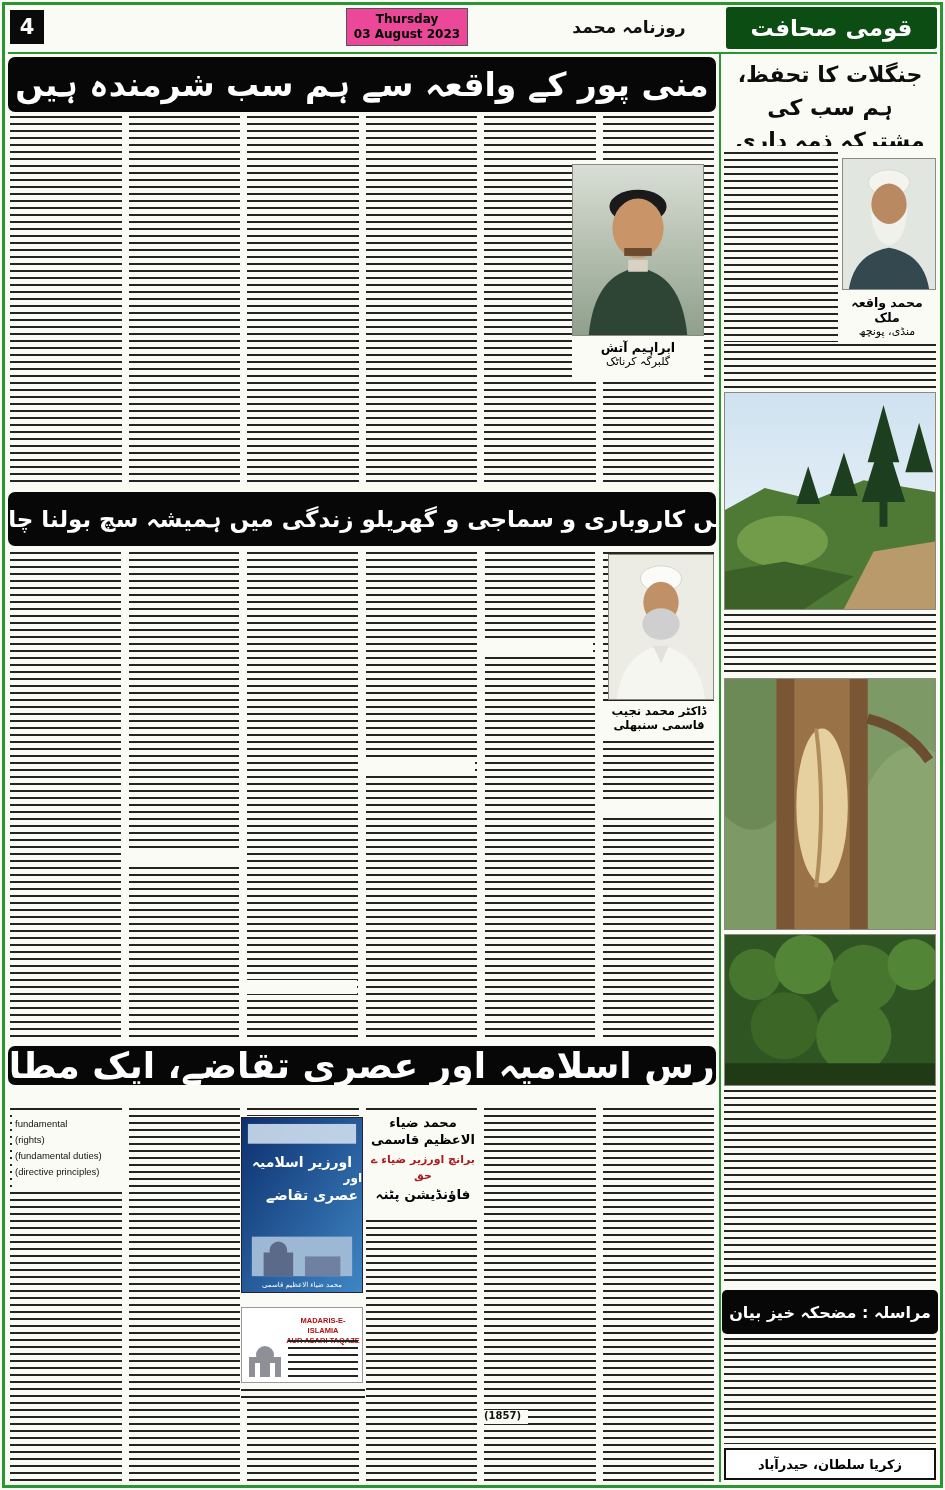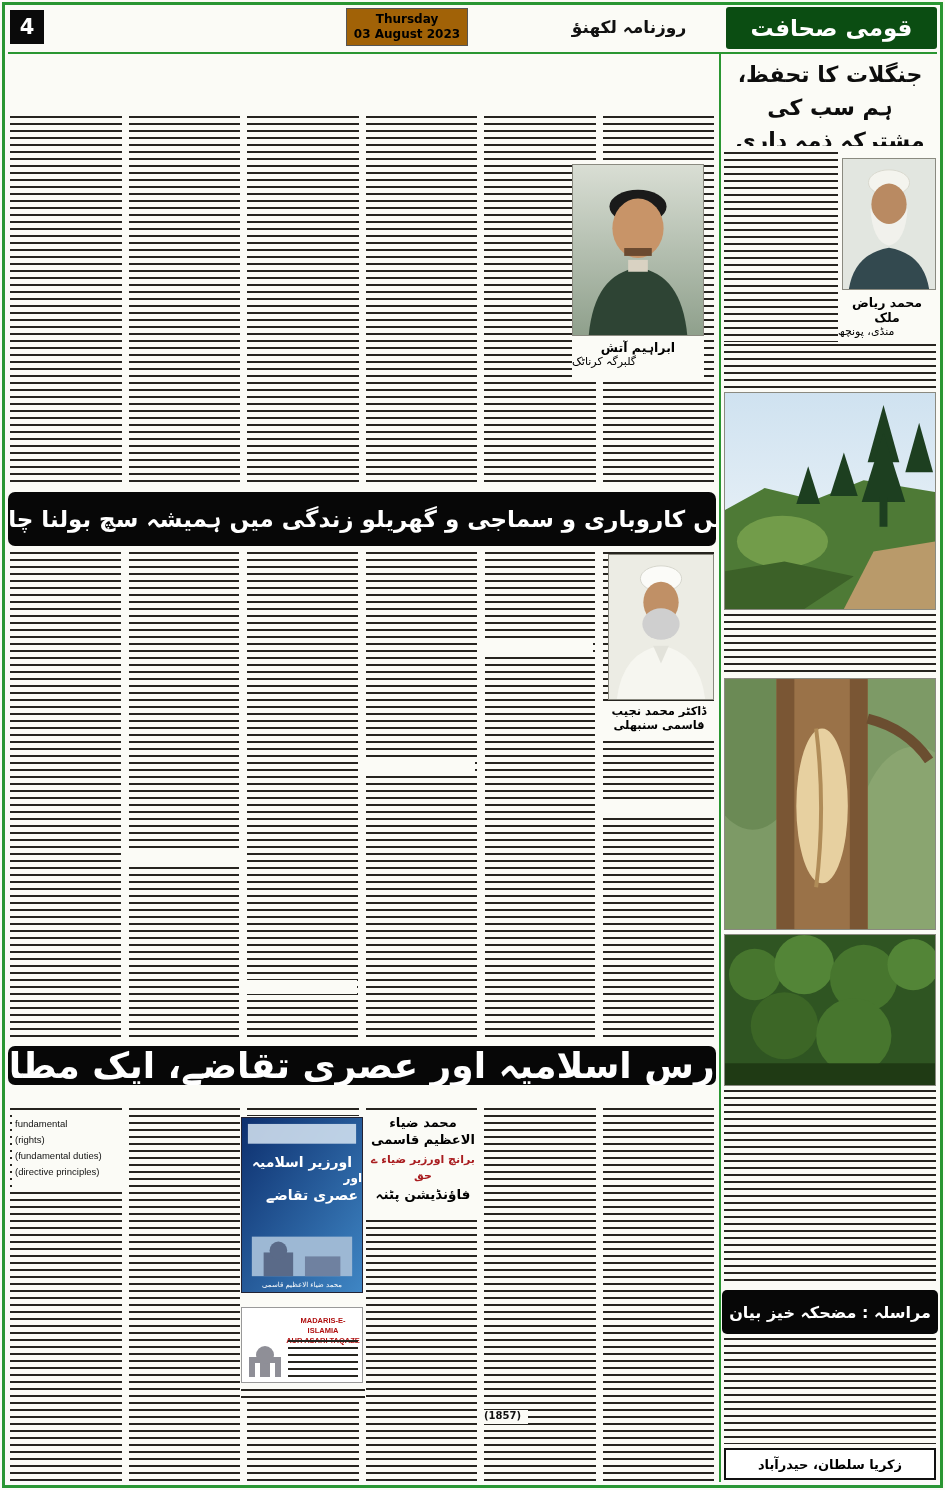--- a/index.html
+++ b/index.html
@@ -11,21 +11,21 @@
   .urdu { direction:rtl; }
 
   
   .pagenum { left:10px; top:10px; width:34px; height:34px; background:#0a0a0a; color:#fff;
              font-size:21px; font-weight:bold; display:flex; align-items:center; justify-content:center; }
   .masthead { left:64px; top:8px; width:228px; height:38px; border:3px double #111; background:#fff;
               display:flex; flex-direction:column; }
   .mast-title { font-family:"Liberation Serif", serif; font-weight:bold; font-size:19px; text-align:center; line-height:22px; }
   .mast-sub { background:#2a9632; color:#fff; font-size:9px; font-weight:bold; letter-spacing:1px;
               text-align:center; line-height:11px; flex:1; }
-  .datebox { left:346px; top:8px; width:122px; height:38px; border:1px solid #555; background:#a16207;
+  .datebox { left:346px; top:8px; width:122px; height:38px; border:1px solid #555; background:#ec4899;
              display:flex; flex-direction:column; align-items:center; justify-content:center; }
   .datebox div { font-size:12px; font-weight:bold; line-height:15px; }
   .np-small { left:540px; top:12px; width:178px; height:30px; font-size:17px; font-weight:bold;
               display:flex; align-items:center; justify-content:center; color:#111; }
   .np-main { left:726px; top:7px; width:211px; height:42px; background:#0b4d12; color:#fff;
              font-size:23px; font-weight:bold; display:flex; align-items:center; justify-content:center; border-radius:3px; }
   .hrule { left:8px; top:52px; width:929px; height:0; border-top:2px solid #2a9632; }
   .vrule { left:719px; top:54px; width:0; height:1428px; border-left:2px solid #2a9632; }
 
   
@@ -44,21 +44,21 @@
   .cols { display:flex; gap:7px; }
   .col { flex:1; }
 
   .article { position:absolute; }
   .ov { position:absolute; }
   .whitebox { background:#fbfbf6; }
   .photo { border:1px solid #8a8a80; background:#ddd; overflow:hidden; }
   .photo svg { display:block; width:100%; height:100%; }
 
   .cap-name { font-weight:bold; font-size:12.5px; text-align:center; line-height:15px; }
-  .cap-loc  { font-size:11px; text-align:left; line-height:14px; }
+  .cap-loc  { font-size:11px; text-align:center; line-height:14px; }
 
   .rc-headline { left:723px; top:58px; width:214px; height:88px; color:#0d0d0d; font-weight:bold;
                  font-size:22px; line-height:1.5; text-align:center; overflow:hidden; }
 
   .author-block { text-align:center; padding-top:2px; }
   .author-block .a-name { font-weight:bold; font-size:13px; line-height:17px; }
   .author-block .a-org1 { color:#a91d20; font-weight:bold; font-size:11px; line-height:16px; margin-top:4px; }
   .author-block .a-org2 { font-weight:bold; font-size:13.5px; line-height:17px; margin-top:2px; }
 
   .eng-frag { font-family:"Liberation Sans", sans-serif; font-size:9.5px; line-height:16px; color:#111; }
@@ -84,25 +84,26 @@
 
 <div id="page">
 
   <div class="c frame"></div>
 
   <div class="c pagenum">4</div>
   <div class="c datebox">
     <div>Thursday</div>
     <div>03 August 2023</div>
   </div>
-  <div class="c np-small urdu">روزنامہ لکھنؤ</div>
+  <div class="c np-small urdu">روزنامہ محمد</div>
   <div class="c np-main urdu">قومی صحافت</div>
   <div class="c hrule"></div>
   <div class="c vrule"></div>
 
+  <div class="c bar bar1 urdu">منی پور کے واقعہ سے ہم سب شرمندہ ہیں</div>
 
   <div class="article cols" style="left:10px;top:116px;width:704px;height:370px;">
     <div class="col sim"></div>
     <div class="col sim"></div>
     <div class="col sim"></div>
     <div class="col sim"></div>
     <div class="col sim"></div>
     <div class="col sim"></div>
 
     <div class="ov photo" style="left:562px;top:48px;width:132px;height:172px;">
@@ -230,21 +231,21 @@
   <div class="c photo" style="left:842px;top:158px;width:94px;height:132px;">
     <svg viewBox="0 0 94 132" preserveAspectRatio="none">
       <rect width="94" height="132" fill="#e2e6e0"></rect>
       <ellipse cx="47" cy="24" rx="21" ry="13" fill="#f4f4ee" stroke="#d8d8ce"></ellipse>
       <ellipse cx="47" cy="46" rx="18" ry="21" fill="#b98a62"></ellipse>
       <path d="M28 50 Q30 84 47 88 Q64 84 66 50 Q58 66 47 66 Q36 66 28 50 Z" fill="#f1f1ec"></path>
       <path d="M6 132 Q12 96 47 90 Q82 96 88 132 Z" fill="#33494f"></path>
     </svg>
   </div>
   <div class="c whitebox urdu" style="left:838px;top:292px;width:98px;height:46px;padding-top:3px;">
-    <div class="cap-name">محمد ریاض ملک</div>
+    <div class="cap-name">محمد واقعہ ملک</div>
     <div class="cap-loc">منڈی، پونچھ</div>
   </div>
 
   <div class="c sim" style="left:724px;top:344px;width:212px;height:46px;"></div>
 
   <div class="c photo" style="left:724px;top:392px;width:212px;height:218px;">
     <svg viewBox="0 0 212 218" preserveAspectRatio="none">
       <defs>
         <linearGradient id="sky1" x1="0" y1="0" x2="0" y2="1">
           <stop offset="0" stop-color="#cfe2f0"></stop>

